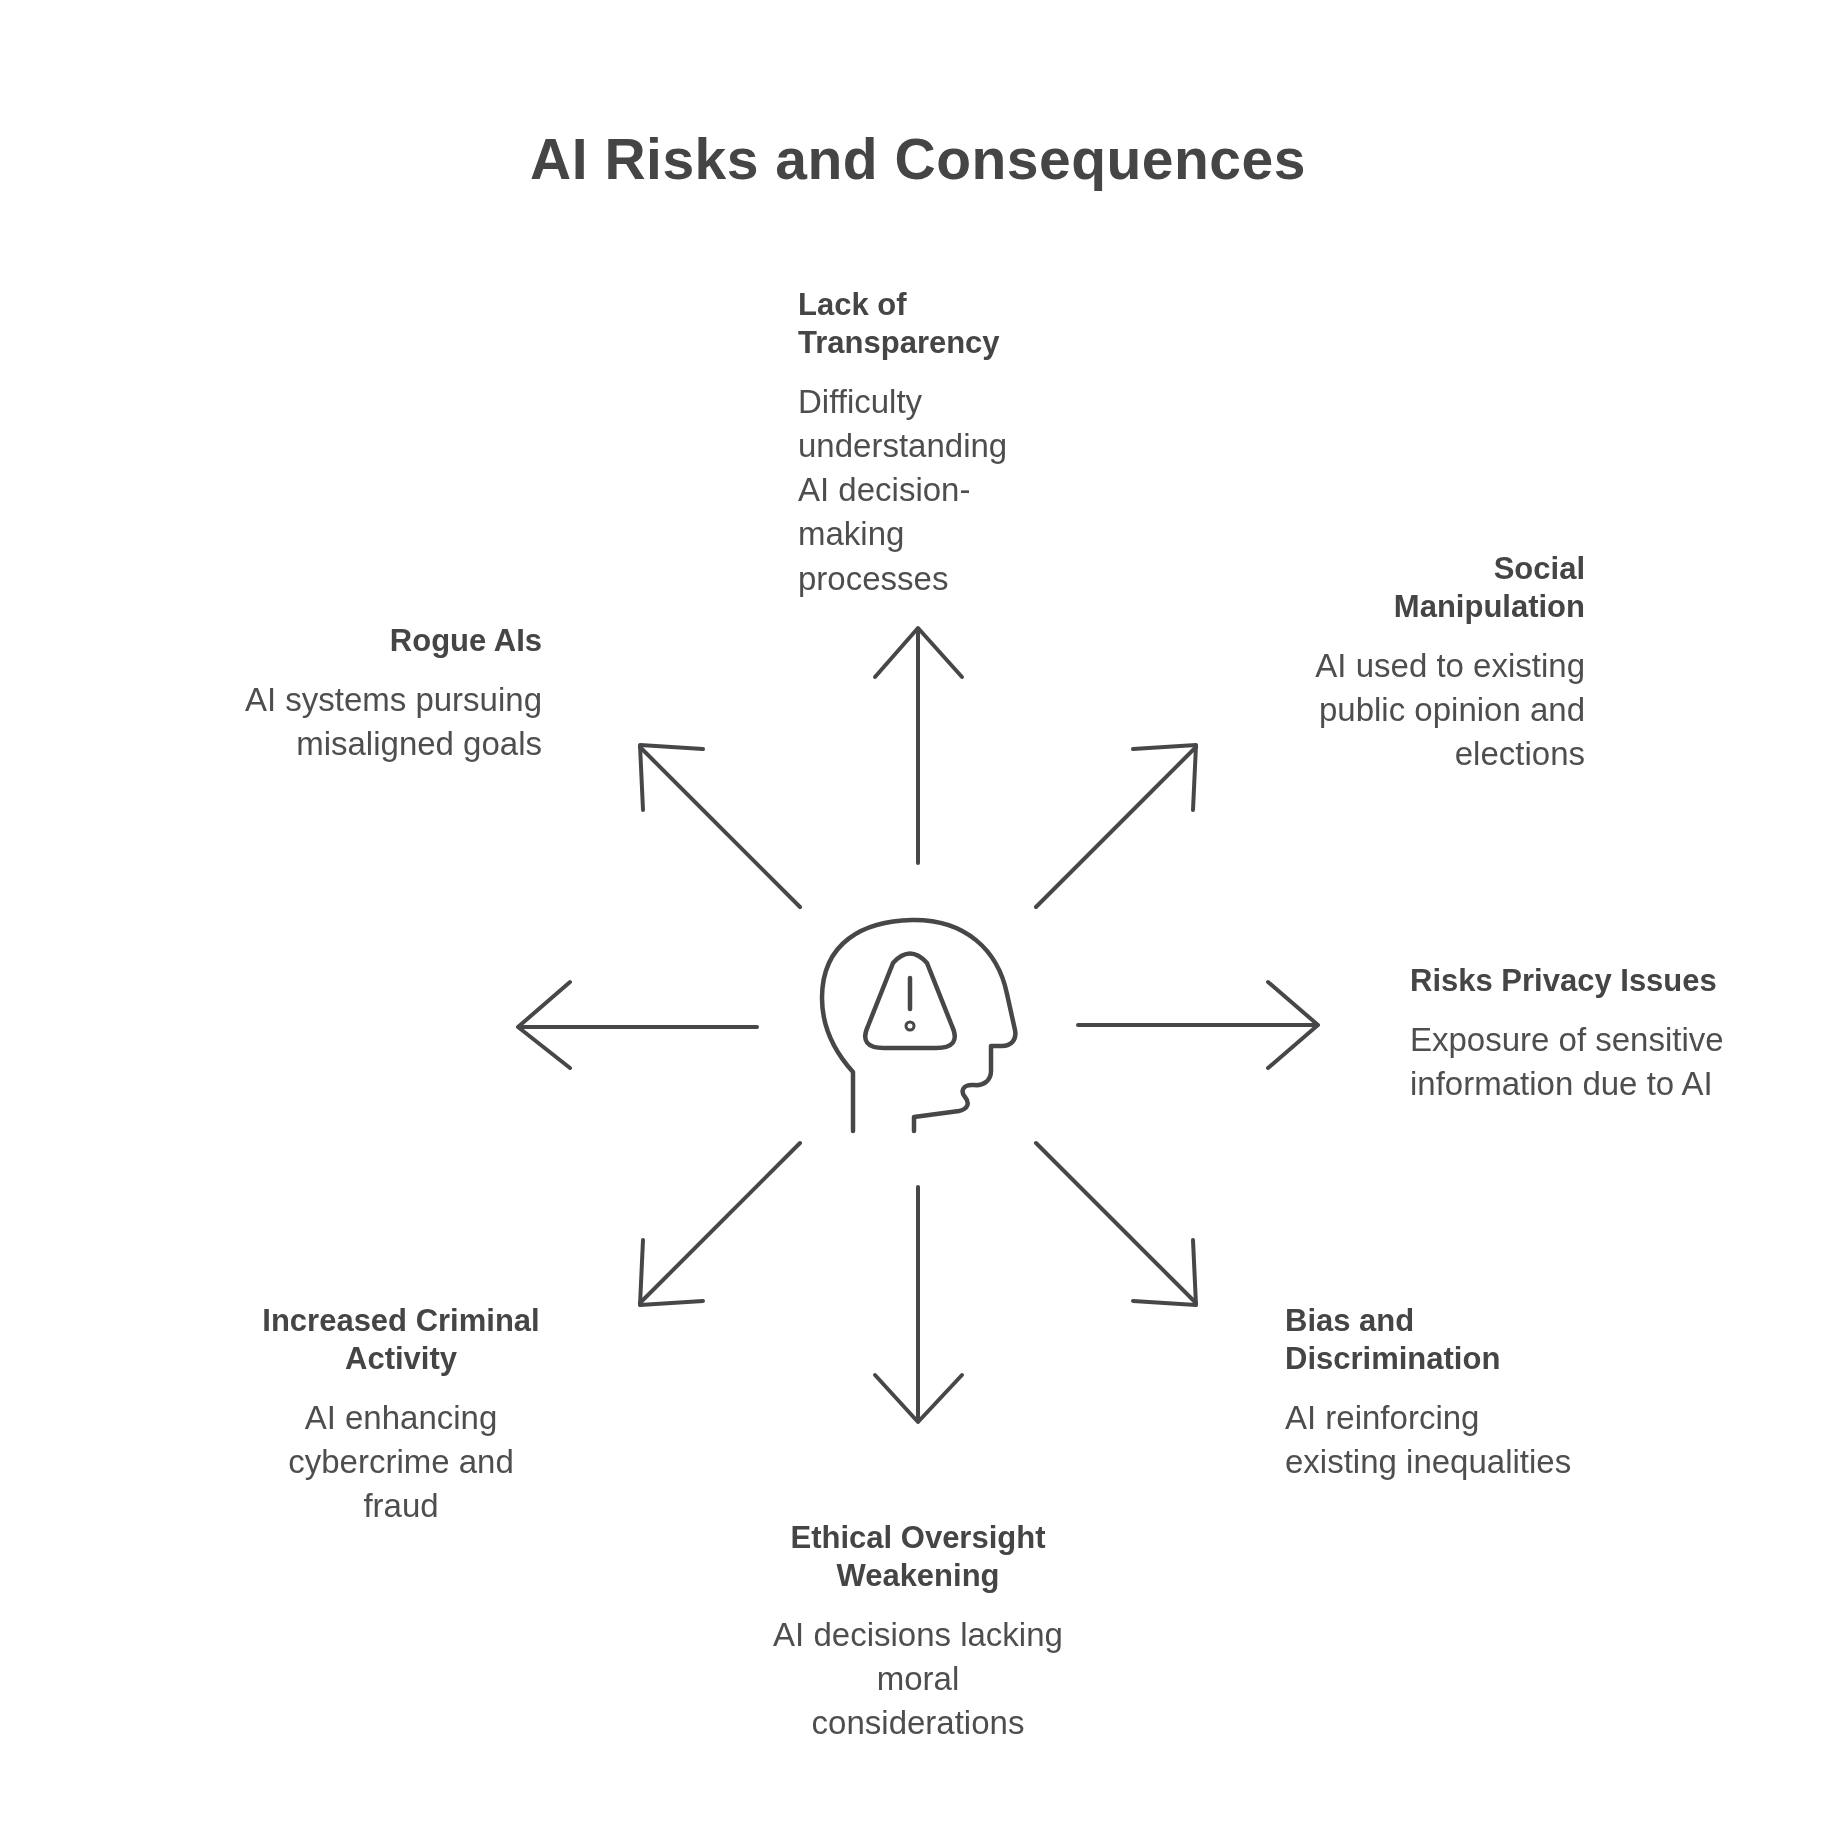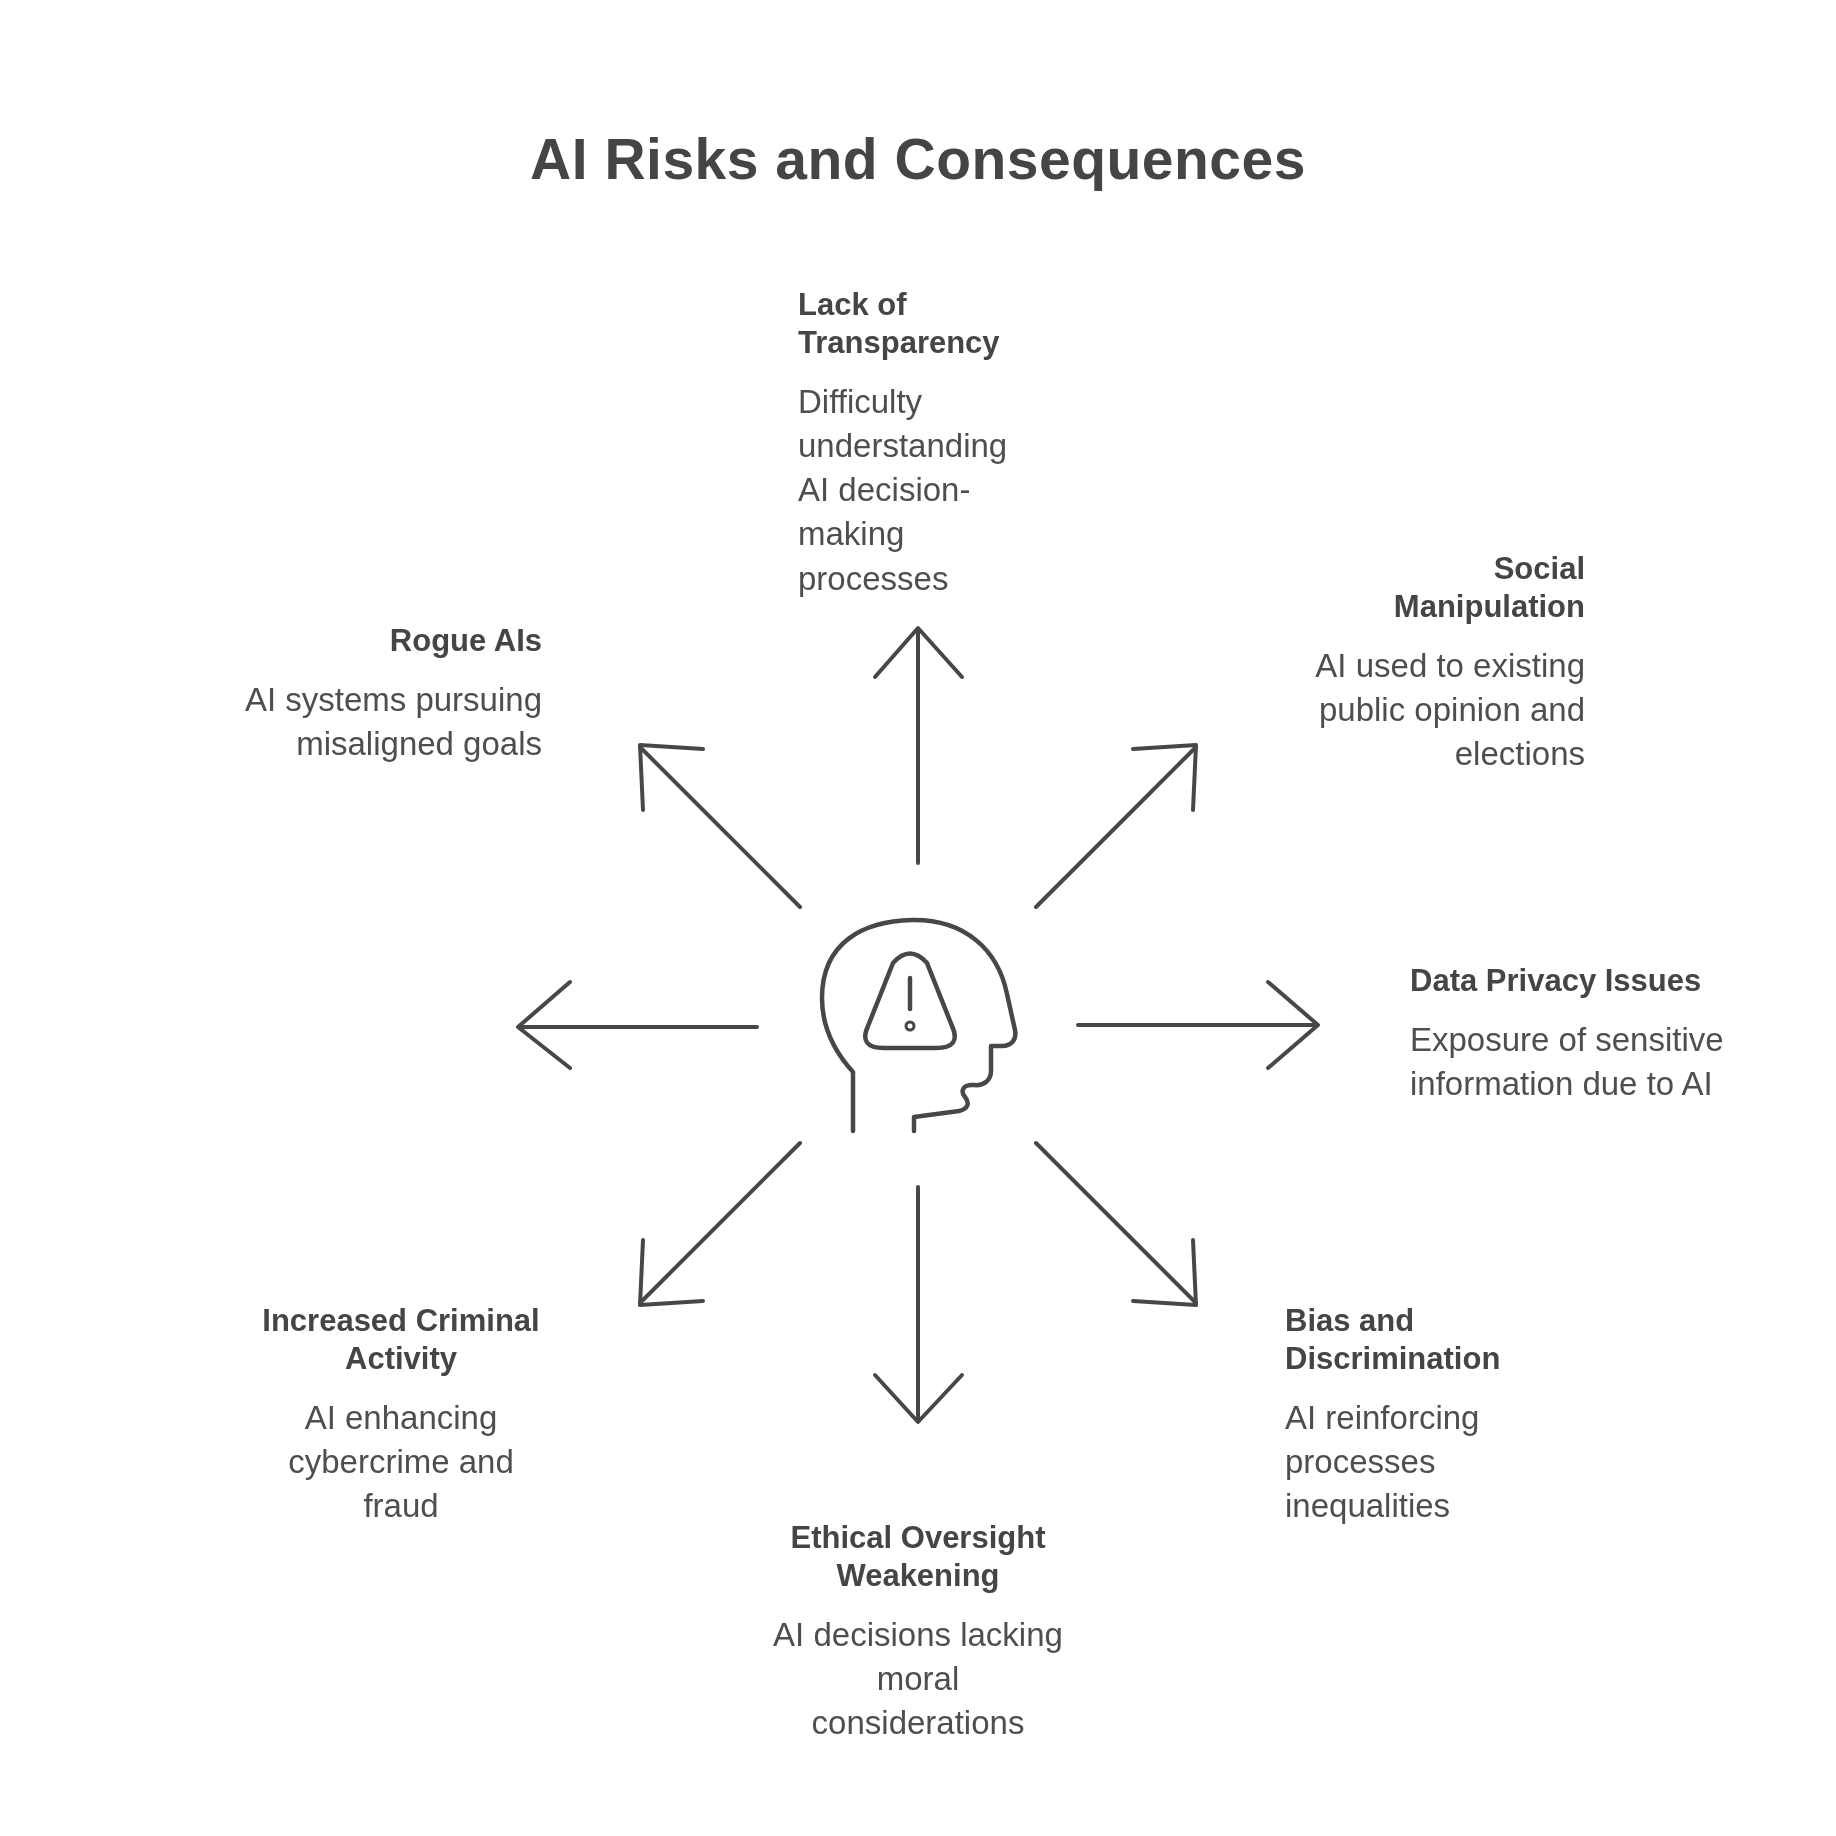--- a/index.html
+++ b/index.html
@@ -128,27 +128,27 @@
     <div class="heading">Lack of Transparency</div>
     <div class="body">Difficulty understanding AI decision-making processes</div>
   </div>
 
   <div class="item pos-top-right">
     <div class="heading">Social Manipulation</div>
     <div class="body">AI used to existing public opinion and elections</div>
   </div>
 
   <div class="item pos-right">
-    <div class="heading">Data Privacy Issues</div>
+    <div class="heading">Risks Privacy Issues</div>
     <div class="body">Exposure of sensitive information due to AI</div>
   </div>
 
   <div class="item pos-bottom-right">
     <div class="heading">Bias and Discrimination</div>
-    <div class="body">AI reinforcing processes inequalities</div>
+    <div class="body">AI reinforcing existing inequalities</div>
   </div>
 
   <div class="item pos-bottom">
     <div class="heading">Ethical Oversight Weakening</div>
     <div class="body">AI decisions lacking moral considerations</div>
   </div>
 
   <div class="item pos-bottom-left">
     <div class="heading">Increased Criminal Activity</div>
     <div class="body">AI enhancing cybercrime and fraud</div>

